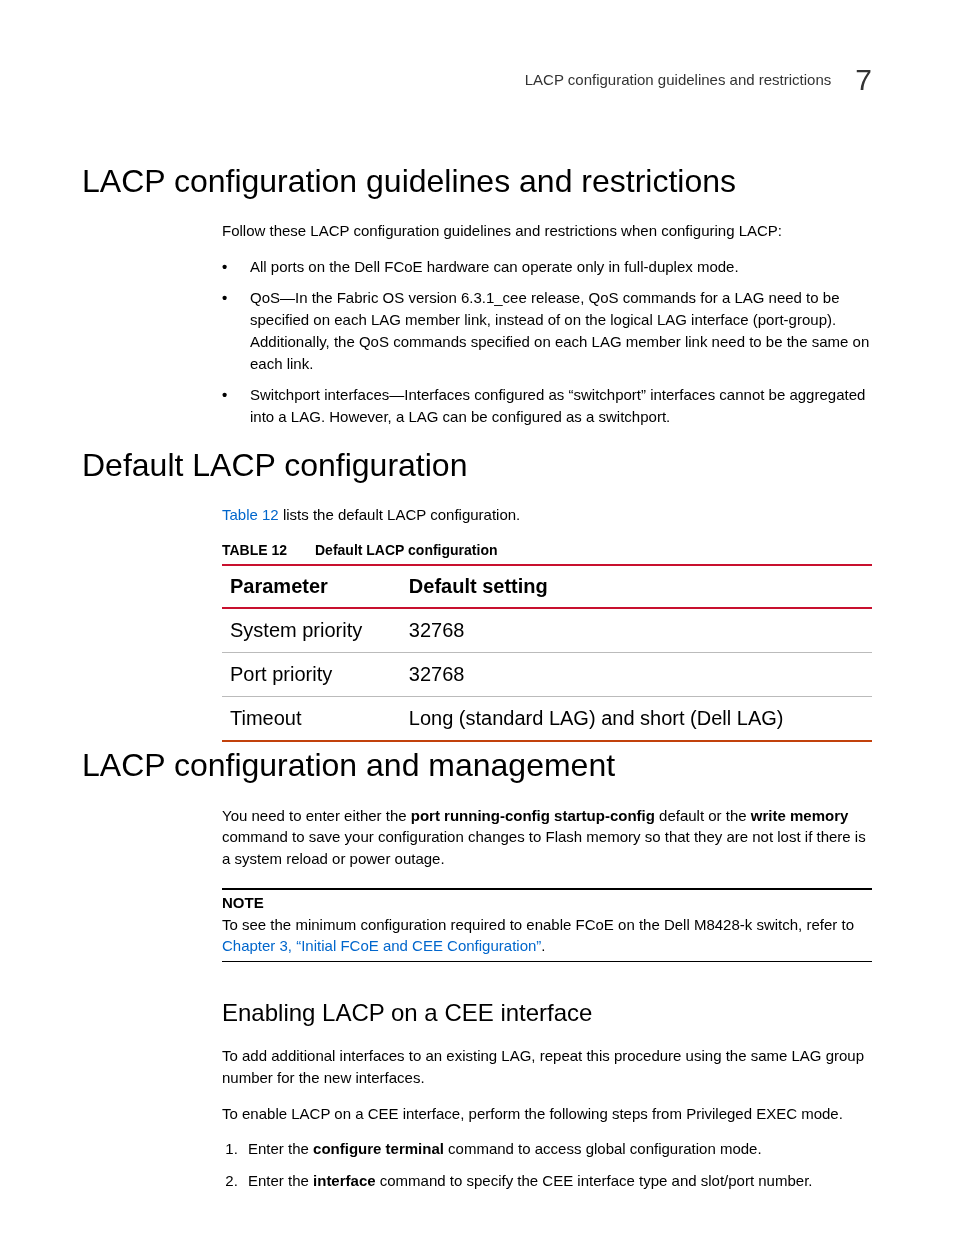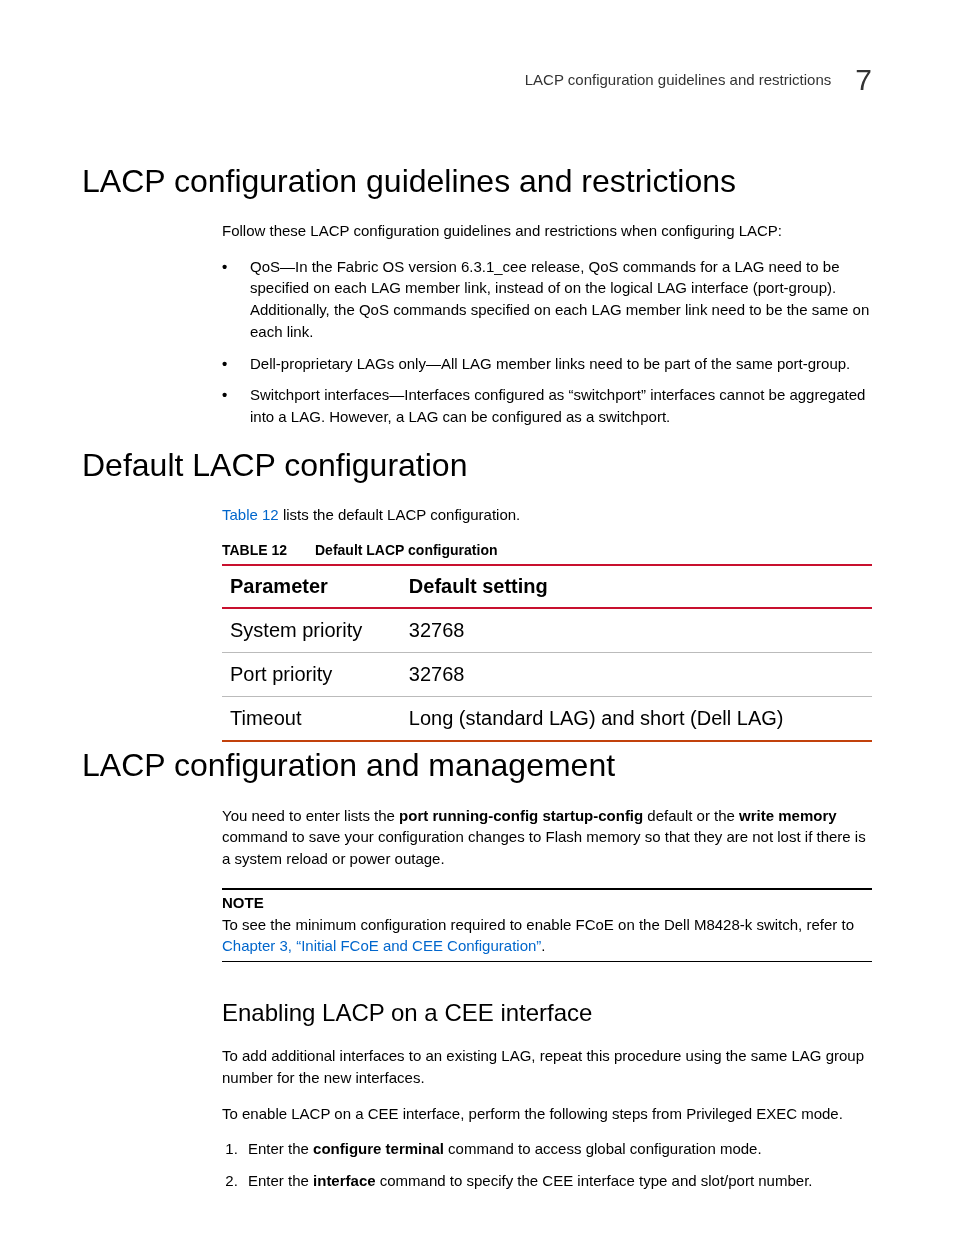--- a/index.html
+++ b/index.html
@@ -156,22 +156,22 @@
 
   <div class="running-head">
     <span class="rh-text">LACP configuration guidelines and restrictions</span>
     <span class="rh-num">7</span>
   </div>
 
   <h1 class="section">LACP configuration guidelines and restrictions</h1>
   <div class="body-indent">
     <p class="body">Follow these LACP configuration guidelines and restrictions when configuring LACP:</p>
     <ul class="bullets">
+      <li>All ports on the Dell FCoE hardware can operate only in full-duplex mode.</li>
       <li>QoS—In the Fabric OS version 6.3.1_cee release, QoS commands for a LAG need to be specified on each LAG member link, instead of on the logical LAG interface (port-group). Additionally, the QoS commands specified on each LAG member link need to be the same on each link.</li>
-      <li>Dell-proprietary LAGs only—All LAG member links need to be part of the same port-group.</li>
       <li>Switchport interfaces—Interfaces configured as “switchport” interfaces cannot be aggregated into a LAG. However, a LAG can be configured as a switchport.</li>
     </ul>
   </div>
 
   <h1 class="section section-gap">Default LACP configuration</h1>
   <div class="body-indent">
     <p class="body">
       <span class="link">Table 12</span><span> lists the default LACP configuration.</span>
     </p>
     <div class="table-caption">
@@ -198,21 +198,21 @@
           <td>Timeout</td>
           <td>Long (standard LAG) and short (Dell LAG)</td>
         </tr>
       </tbody>
     </table>
   </div>
 
   <h1 class="section section-gap">LACP configuration and management</h1>
   <div class="body-indent">
     <p class="body">
-      <span>You need to enter lists the </span><b>port running-config startup-config</b><span> default or the </span><b>write memory</b><span> command to save your configuration changes to Flash memory so that they are not lost if there is a system reload or power outage.</span>
+      <span>You need to enter either the </span><b>port running-config startup-config</b><span> default or the </span><b>write memory</b><span> command to save your configuration changes to Flash memory so that they are not lost if there is a system reload or power outage.</span>
     </p>
 
     <div class="note-block">
       <div class="note-rule"></div>
       <div class="note-label">NOTE</div>
       <div class="note-body">
         <span>To see the minimum configuration required to enable FCoE on the Dell M8428-k switch, refer to </span><span class="link">Chapter 3, “Initial FCoE and CEE Configuration”</span><span>.</span>
       </div>
       <div class="note-rule-bot"></div>
     </div>

